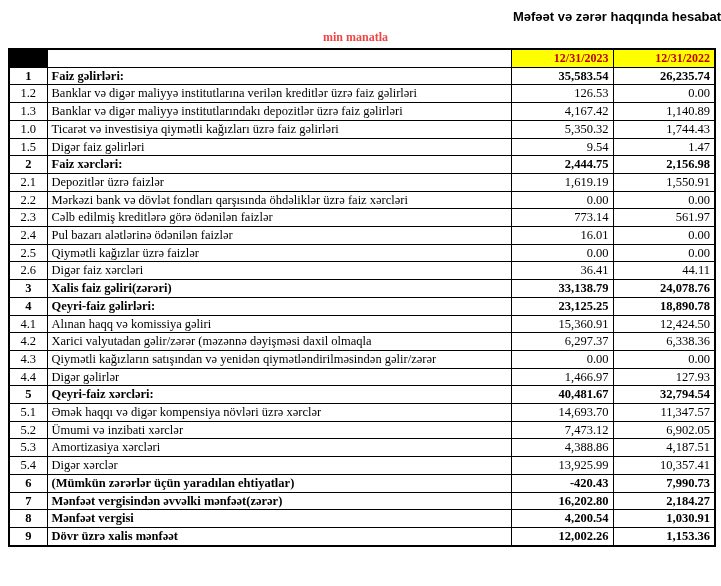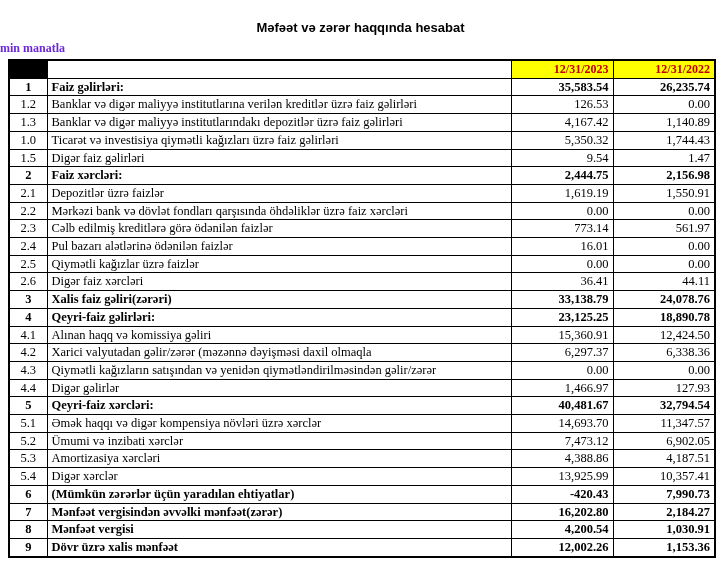--- a/index.html
+++ b/index.html
@@ -11,31 +11,31 @@
     width: 721px;
     height: 586px;
     background: #ffffff;
     box-sizing: border-box;
     overflow: hidden;
   }
   .title {
     font-family: "Liberation Sans", sans-serif;
     font-weight: bold;
     font-size: 13px;
-    text-align: center;
-    padding-top: 20px;
+    text-align: right;
+    padding-top: 9px;
     color: #000;
   }
   .unit-note {
     font-family: "Liberation Serif", serif;
     font-weight: bold;
     font-size: 12px;
-    text-align: left;
+    text-align: center;
     padding: 6px 10px 3px 0;
-    color: #6d28d9;
+    color: #ef4444;
   }
   table.pnl {
     border-collapse: collapse;
     margin: 0 7px 0 8px;
     width: 706px;
     table-layout: fixed;
     font-family: "Liberation Serif", serif;
     font-size: 12.5px;
     color: #000;
     border: 2px solid #000;

